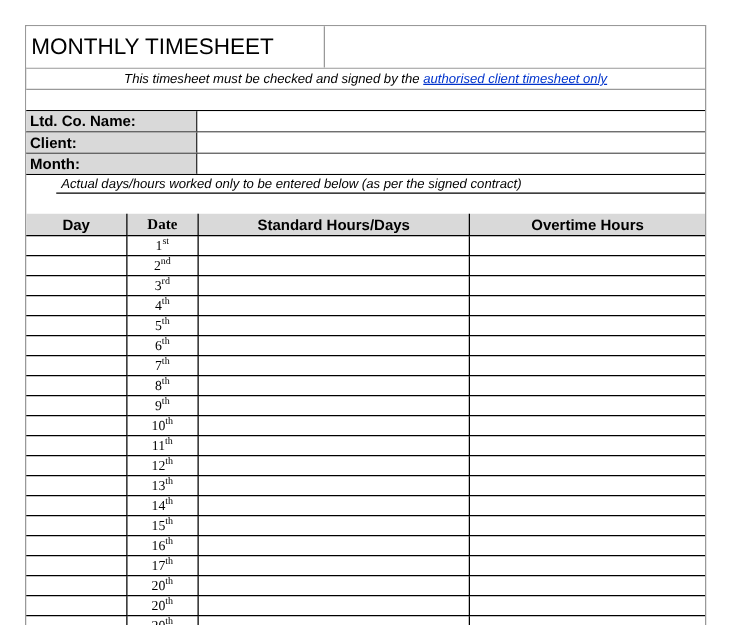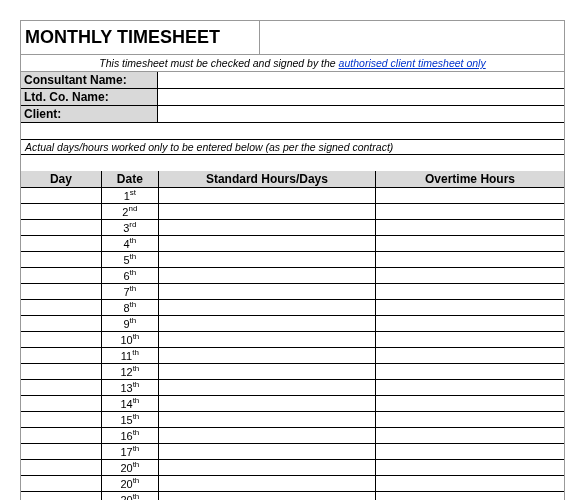--- a/index.html
+++ b/index.html
@@ -12,21 +12,21 @@
   }
   .sheet {
     border: 1px solid #999;
   }
   .title-row {
     display: flex;
     border-bottom: 1px solid #999;
   }
   .title-cell {
     padding: 6px 4px;
-    font-weight: bold;
+    font-weight: normal;
     font-size: 18px;
     border-right: 1px solid #999;
     width: 44%;
     background: #fff;
   }
   .title-remainder {
     flex: 1;
     background: #fff;
   }
   .notice-row {
@@ -56,20 +56,21 @@
   .field-value {
     flex: 1;
     background: #fff;
     min-height: 16px;
   }
   .instruction-row {
     font-style: italic;
     font-size: 10.5px;
     padding: 1px 4px;
     border-bottom: 1px solid #000;
+    margin-left: 24px;
   }
   table.grid {
     width: 100%;
     border-collapse: collapse;
     margin-top: 16px;
   }
   table.grid th {
     background: #d9d9d9;
     font-weight: bold;
     font-size: 12px;
@@ -79,21 +80,21 @@
     text-align: center;
   }
   table.grid td {
     border: 1px solid #000;
     padding: 0 2px;
     height: 16px;
     font-size: 11px;
     text-align: center;
   }
   table.grid th:nth-child(1), table.grid td:nth-child(1) { width: 14.8%; border-left: none; }
-  table.grid th:nth-child(2), table.grid td:nth-child(2) { width: 10.5%; }
+  table.grid th:nth-child(2), table.grid td:nth-child(2) { width: 10.5%; font-family: Liberation Serif, serif; }
   table.grid th:nth-child(3), table.grid td:nth-child(3) { width: 40%; }
   table.grid th:nth-child(4), table.grid td:nth-child(4) { width: 34.7%; border-right: none; }
   table.grid tr:last-child td { border-bottom: none; }
   .ordsup { font-size: 8px; vertical-align: super; line-height: 0; }
 </style>
 </head>
 <body>
 
 <div class="sheet">
 
@@ -101,32 +102,32 @@
     <div class="title-cell">MONTHLY TIMESHEET</div>
     <div class="title-remainder"></div>
   </div>
 
   <div class="notice-row">
     <span>This timesheet must be checked and signed by the </span><span class="link">authorised client timesheet only</span>
   </div>
 
   <div id="fields-container">
       <div class="field-row">
-        <div class="field-label">Consultant Name:</div>
         <div class="field-value"> </div>
       </div>
       <div class="field-row">
         <div class="field-label">Ltd. Co. Name:</div>
         <div class="field-value"> </div>
       </div>
       <div class="field-row">
         <div class="field-label">Client:</div>
         <div class="field-value"> </div>
       </div>
       <div class="field-row">
+        <div class="field-label">Month:</div>
         <div class="field-value"> </div>
       </div>
     </div>
 
   <div class="instruction-row">Actual days/hours worked only to be entered below (as per the signed contract)</div>
 
   <table class="grid">
     <thead>
       <tr>
         <th>Day</th>

